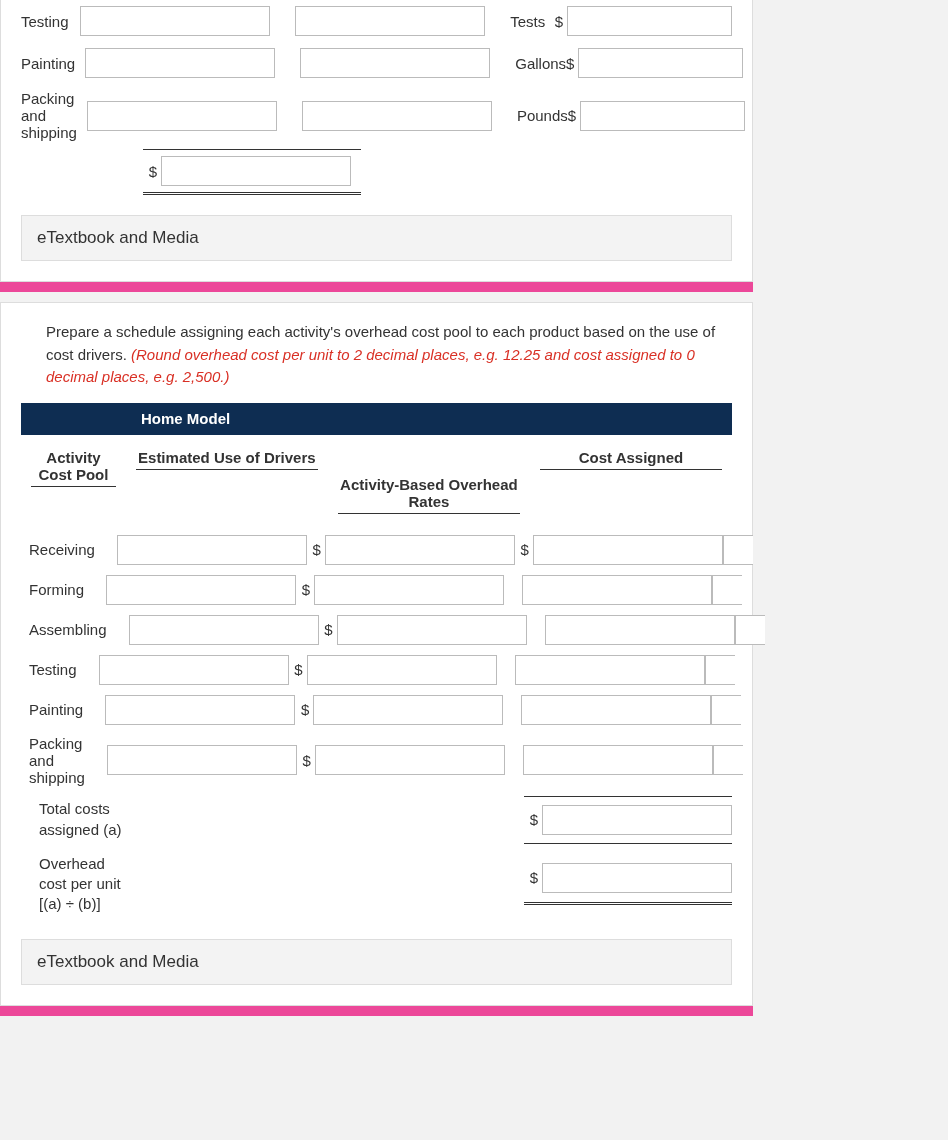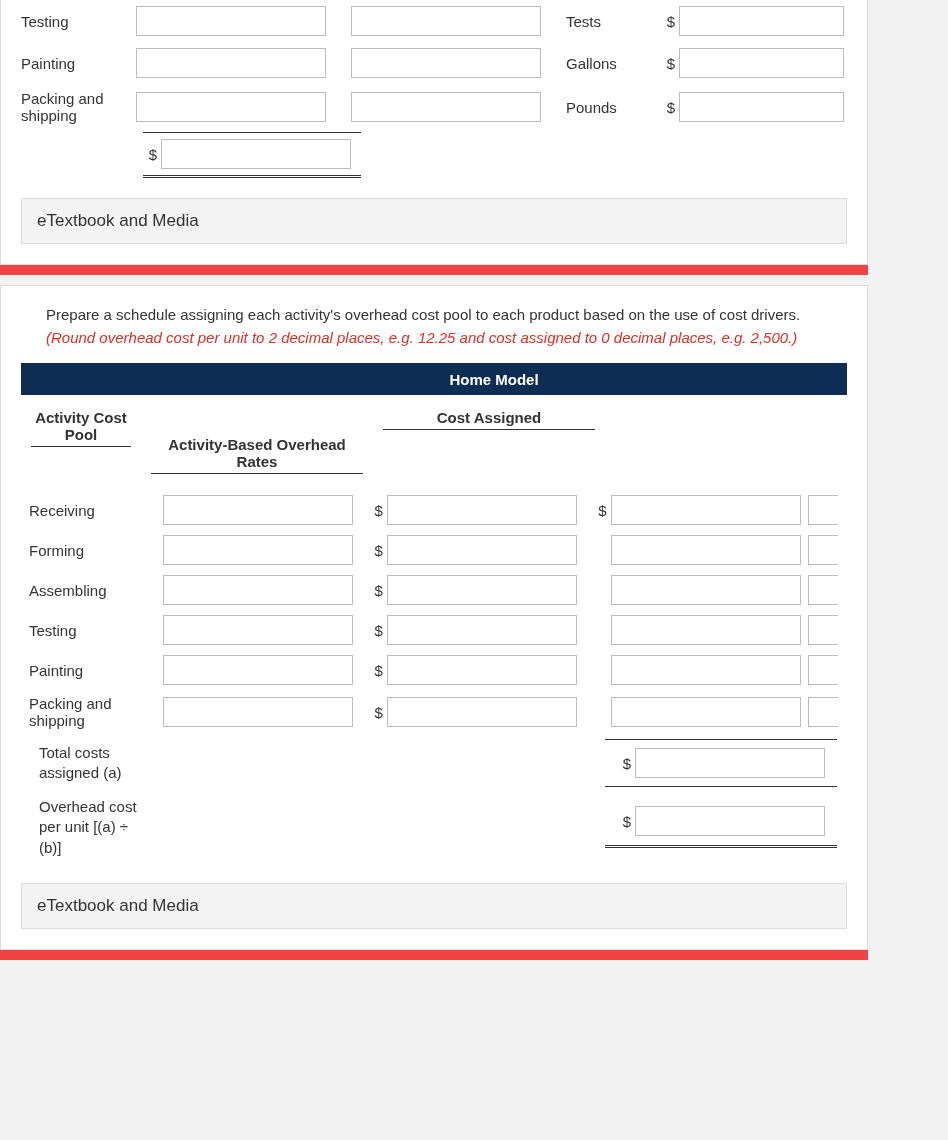--- a/index.html
+++ b/index.html
@@ -7,22 +7,22 @@
       margin: 0;
       padding: 0;
     }
     body {
       font-family: -apple-system, BlinkMacSystemFont, 'Segoe UI', Arial, sans-serif;
       background: #f2f2f2;
       font-size: 15px;
       color: #333;
     }
     .container {
-      width: 868px;
-      background: #ef4444;
+      width: 753px;
+      background: #ec4899;
     }
     .section {
       background: #fff;
       border: 1px solid #ddd;
       margin-bottom: 10px;
       padding: 0 20px 20px 20px;
     }
     .table-row {
       display: flex;
       align-items: center;
@@ -87,21 +87,20 @@
     .header-band {
       background: #0e2d52;
       color: #fff;
       display: flex;
       align-items: center;
       height: 32px;
       font-weight: 600;
     }
     .header-band-center {
       flex: 1;
-      text-align: center;
     }
     .col-headers {
       display: flex;
       font-weight: 600;
       padding-bottom: 2px;
     }
     .col-head {
       text-align: center;
       padding: 14px 2px;
     }
@@ -217,20 +216,23 @@
     </div>
 
     <div class="header-band">
       <div style="width:120px;"></div>
       <div class="header-band-center">Home Model</div>
     </div>
 
     <div class="col-headers">
       <div class="col-head ch-activity">
           <div class="col-head-inner">Activity Cost Pool</div>
+        </div>
+      <div class="col-head ch-est">
+          <div class="col-head-inner">Estimated Use of Drivers</div>
         </div>
       <div class="col-head ch-rates">
           <div class="col-head-inner">Activity-Based Overhead Rates</div>
         </div>
       <div class="col-head ch-cost">
           <div class="col-head-inner">Cost Assigned</div>
         </div>
     </div>
 
     <div class="home-row">

